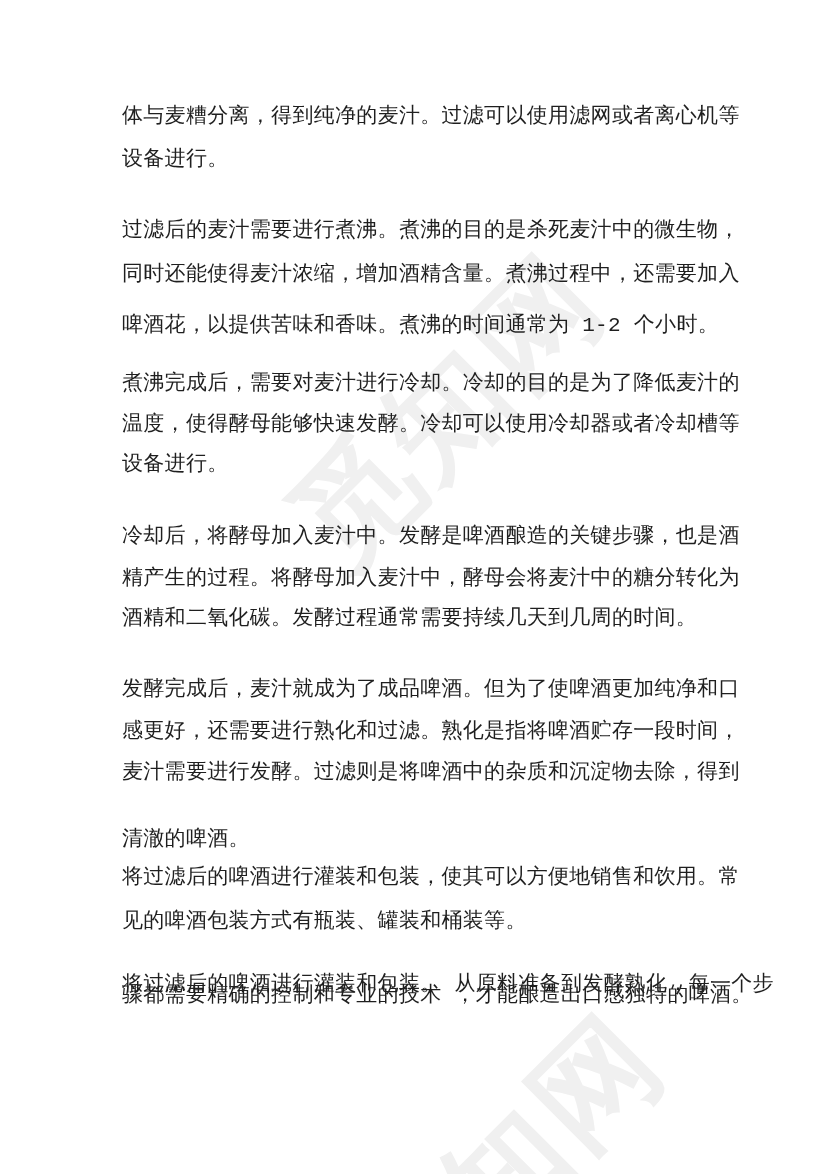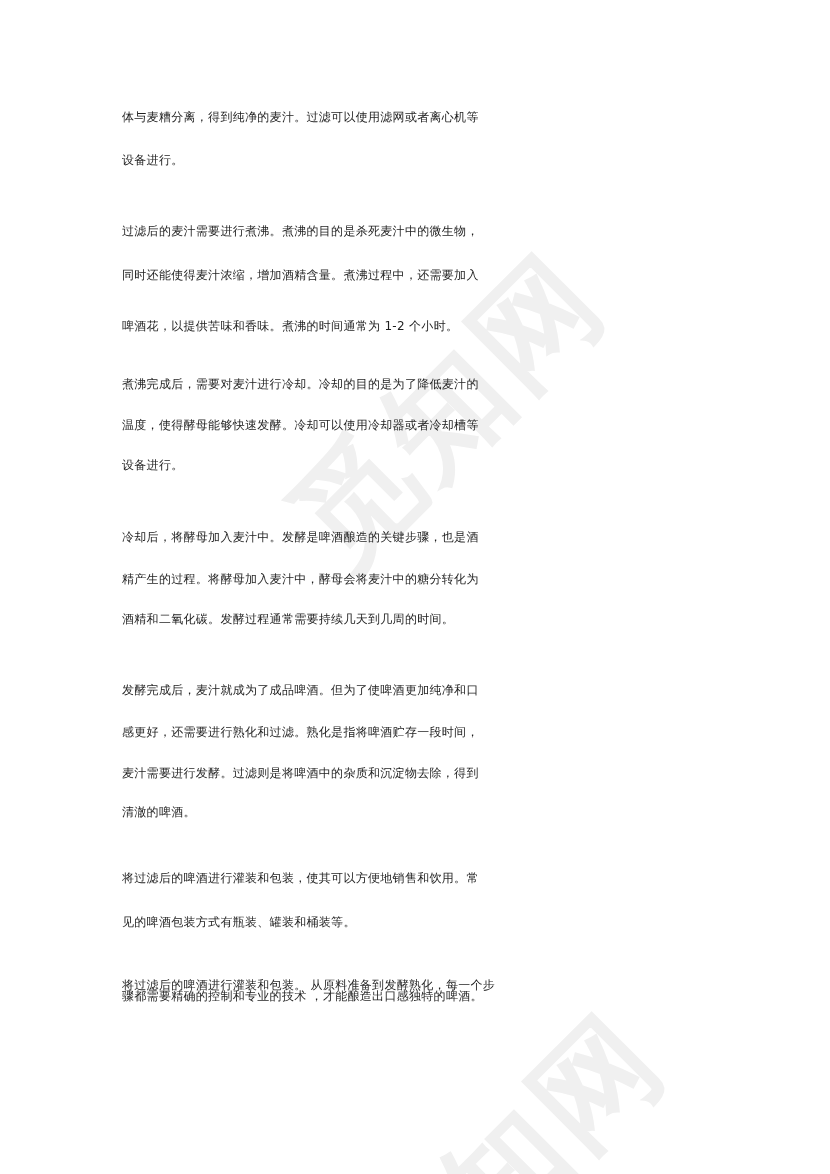--- a/index.html
+++ b/index.html
@@ -32,24 +32,25 @@
       white-space: nowrap;
       letter-spacing: 6px;
       pointer-events: none;
       user-select: none;
     }
     .wm-1 { left: 260px; top: 330px; }
     .wm-2 { left: 320px; top: 1090px; }
     .line {
       position: absolute;
       left: 122px;
-      font-size: 12px;
+      font-size: 21px;
       line-height: 24px;
       white-space: nowrap;
       letter-spacing: 0.3px;
+      font-family: Liberation Mono, monospace;
     }
   </style>
 </head>
 <body>
 
 <div class="page">
 
   <div class="watermark wm-1">觅知网</div>
   <div class="watermark wm-2">觅知网</div>
 
@@ -73,21 +74,21 @@
   <div>
     <div class="line" style="top:525px">冷却后，将酵母加入麦汁中。发酵是啤酒酿造的关键步骤，也是酒</div>
     <div class="line" style="top:567px">精产生的过程。将酵母加入麦汁中，酵母会将麦汁中的糖分转化为</div>
     <div class="line" style="top:607px">酒精和二氧化碳。发酵过程通常需要持续几天到几周的时间。</div>
   </div>
 
   <div>
     <div class="line" style="top:678px">发酵完成后，麦汁就成为了成品啤酒。但为了使啤酒更加纯净和口</div>
     <div class="line" style="top:720px">感更好，还需要进行熟化和过滤。熟化是指将啤酒贮存一段时间，</div>
     <div class="line" style="top:761px">麦汁需要进行发酵。过滤则是将啤酒中的杂质和沉淀物去除，得到</div>
-    <div class="line" style="top:800px">清澈的啤酒。</div>
+    <div class="line" style="top:828px">清澈的啤酒。</div>
   </div>
 
   <div>
     <div class="line" style="top:866px">将过滤后的啤酒进行灌装和包装，使其可以方便地销售和饮用。常</div>
     <div class="line" style="top:910px">见的啤酒包装方式有瓶装、罐装和桶装等。</div>
   </div>
 
   <div>
     <div class="line" style="top:973px">将过滤后的啤酒进行灌装和包装。 从原料准备到发酵熟化，每一个步</div>
     <div class="line" style="top:984px">骤都需要精确的控制和专业的技术 ，才能酿造出口感独特的啤酒。</div>

